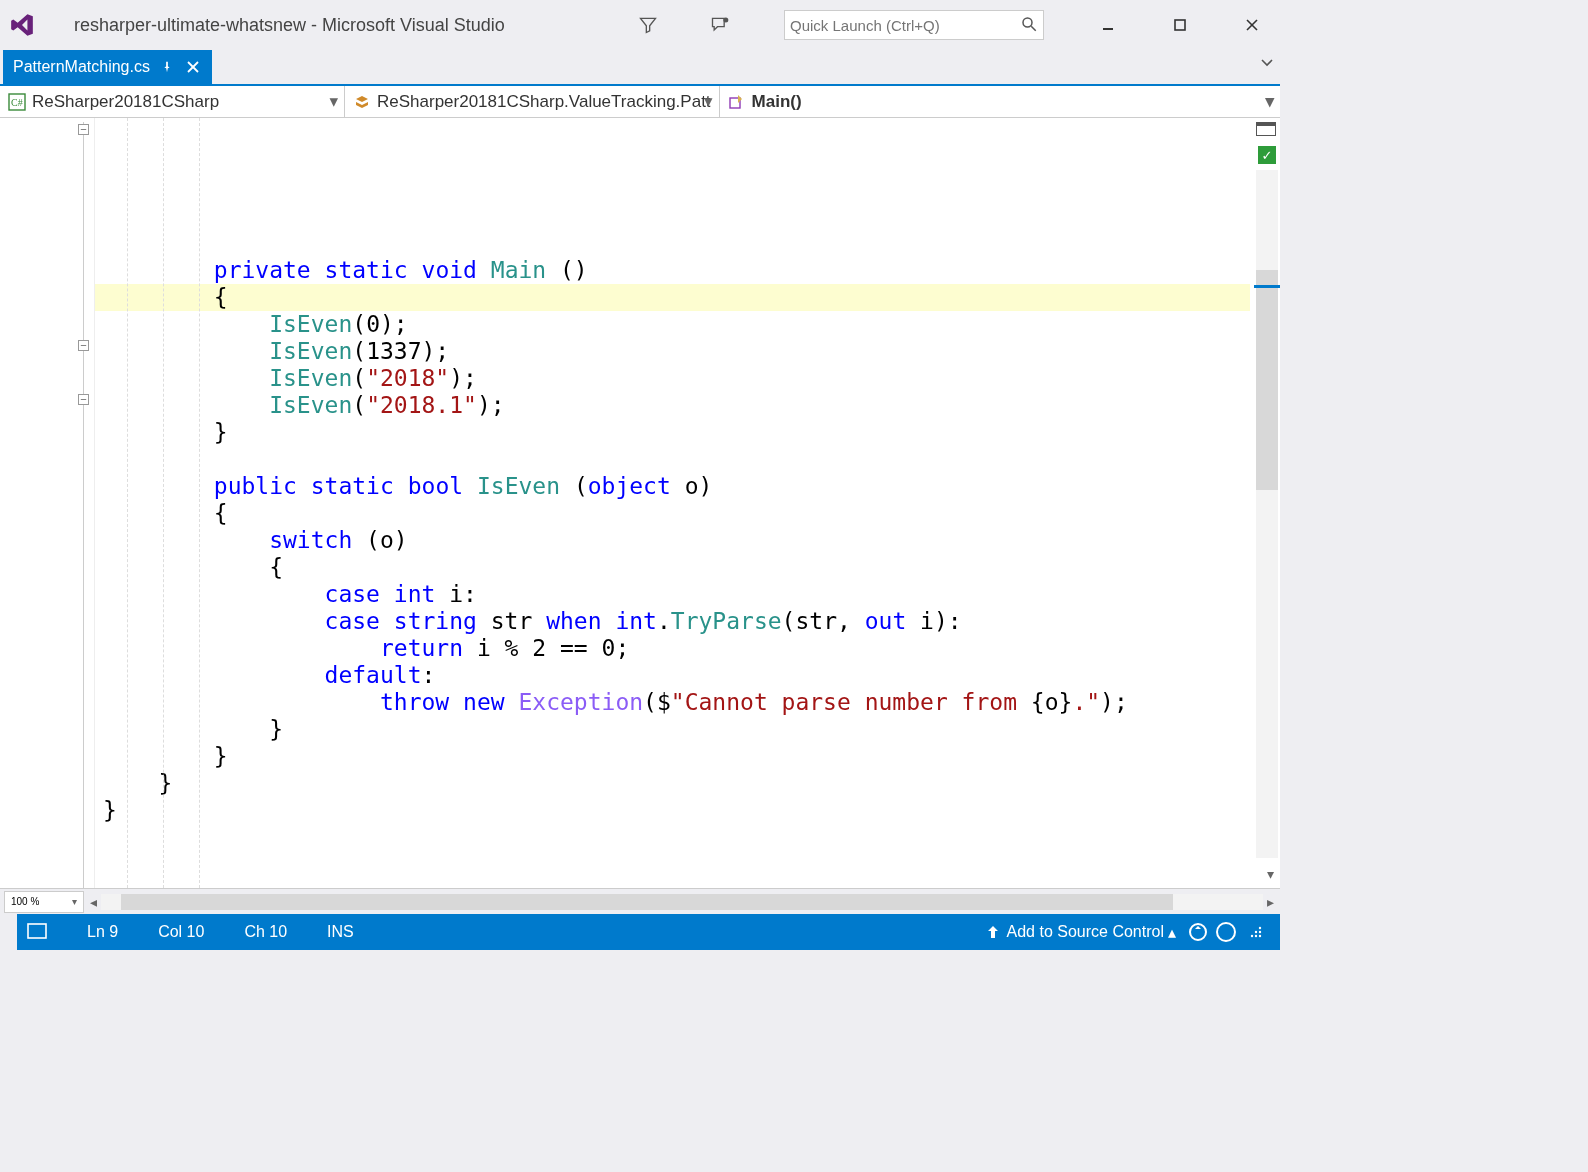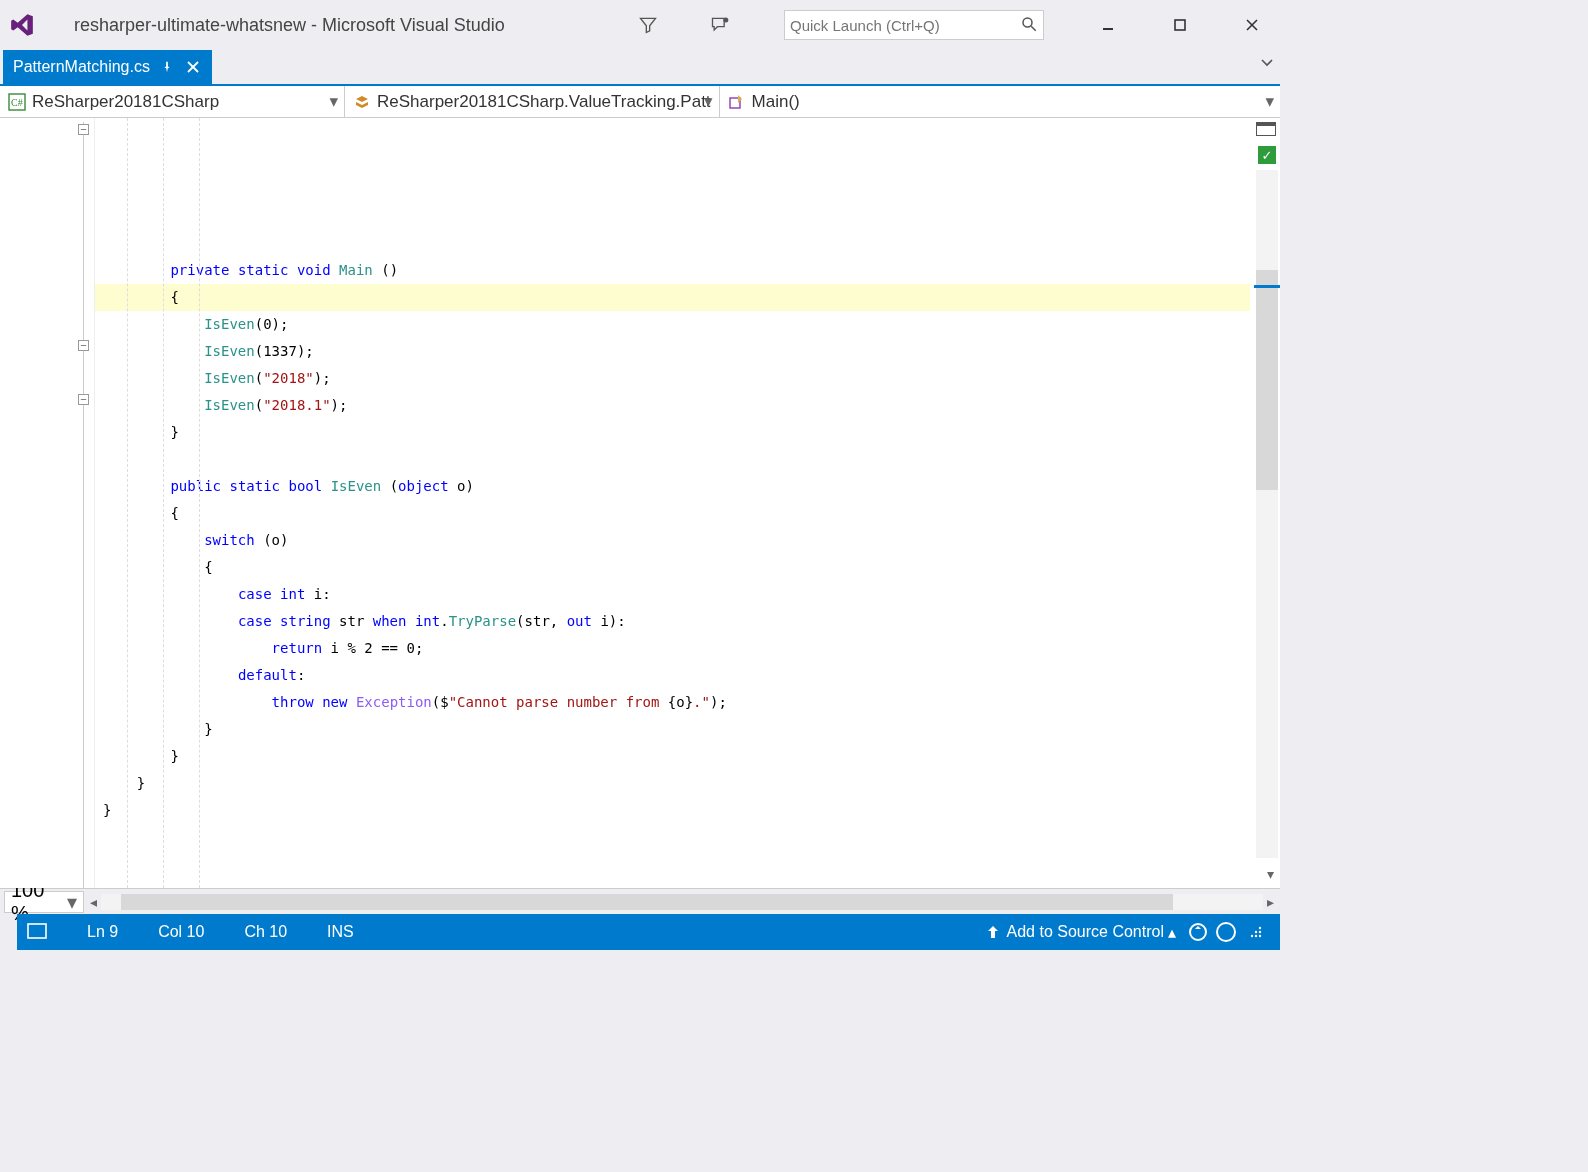--- a/index.html
+++ b/index.html
@@ -77,21 +77,21 @@
 }
 .nav-item {
   flex: 1;
   border-right: 1px solid #ccc;
   display: flex; align-items: center;
   padding: 0 8px;
   font-size: 17px;
   color: #333;
   position: relative;
 }
-.nav-item:last-child { flex: 1; border-right: none; }
+.nav-item:last-child { flex: 1; border-right: none; font-weight: bold; }
 .nav-icon { width: 18px; height: 18px; margin-right: 6px; display: inline-flex; }
 .nav-chev { position: absolute; right: 6px; color: #666; }
 .editor-area {
   flex: 1;
   display: flex;
   background: #fff;
   position: relative;
   overflow: hidden;
 }
 .gutter {
@@ -112,21 +112,21 @@
 .outline-box::before { content: "−"; font-size: 11px; line-height: 1; color: #666; }
 .outline-vline {
   position: absolute;
   left: 83px;
   width: 0;
   border-left: 1px solid #ccc;
 }
 .code {
   flex: 1;
   font-family: Consolas, monospace;
-  font-size: 14px;
+  font-size: 23px;
   line-height: 27px;
   padding-top: 4px;
   white-space: pre;
   color: #000;
   position: relative;
 }
 .code .ln { height: 27px; padding-left: 8px; }
 .hl { background: #fdfdd0; }
 .kw { color: #0000ff; }
 .mth { color: #29928a; }
@@ -162,21 +162,21 @@
 .scroll-arrow { position: absolute; right: 6px; color: #666; }
 .zoom-bar {
   height: 26px;
   background: #eeeef2;
   display: flex; align-items: center;
   border-top: 1px solid #ccc;
 }
 .zoom-combo {
   width: 80px; height: 22px; border: 1px solid #ccc; background: #fff;
   display: flex; align-items: center; padding: 0 6px; margin-left: 4px;
-  font-size: 20px;
+  font-size: 10px;
 }
 .zoom-chev { margin-left: auto; color: #666; }
 .h-scroll-track { flex: 1; height: 16px; background: #f3f3f3; margin: 0 4px; position: relative; }
 .h-scroll-thumb { position: absolute; left: 20px; right: 90px; top: 0; bottom: 0; background: #d8d8d8; }
 .status-bar {
   height: 36px;
   background: #007acc;
   color: #fff;
   display: flex; align-items: center;
   font-size: 16px;

